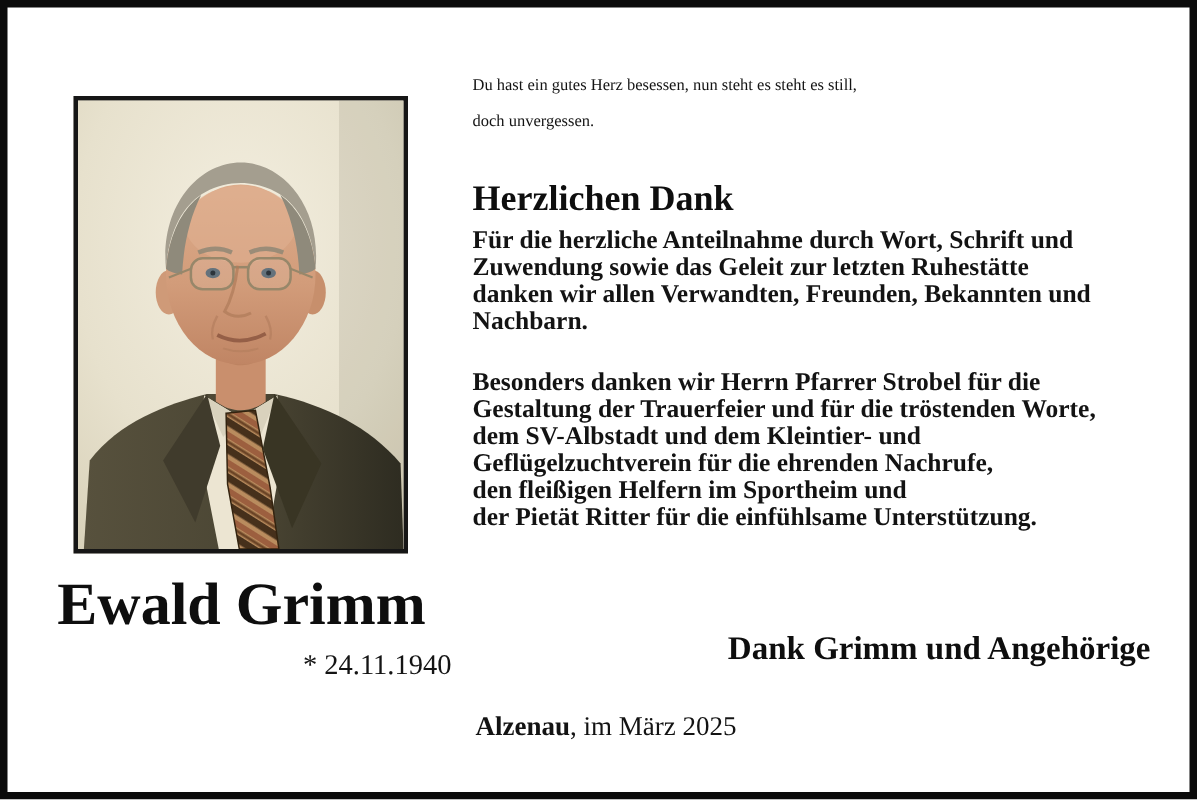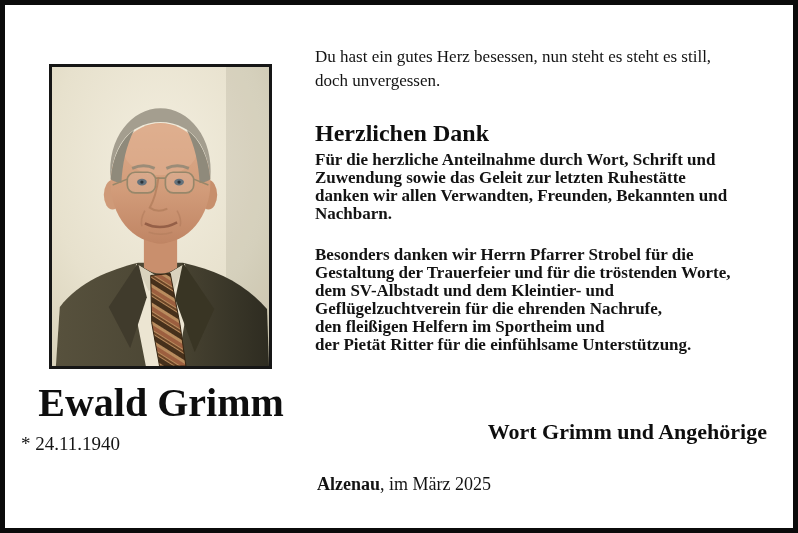--- a/index.html
+++ b/index.html
@@ -9,27 +9,27 @@
         border:5px solid #0b0b0b;box-sizing:border-box;}
 
   
   .photo-frame{position:absolute;left:44px;top:59px;width:223px;height:305px;
                border:3px solid #161616;box-sizing:border-box;background:#e9e3d2;}
   .photo-frame svg{display:block;width:100%;height:100%;}
 
   
   .name-block{position:absolute;left:16px;top:376px;width:280px;text-align:center;}
   .deceased-name{font-weight:bold;font-size:40px;line-height:44px;letter-spacing:0px;color:#0e0e0e;}
-  .dates{margin-top:8px;display:flex;justify-content:flex-start;gap:28px;
+  .dates{margin-top:8px;display:flex;justify-content:flex-end;gap:28px;
          font-size:19px;line-height:22px;color:#141414;}
 
   
   .right-col{position:absolute;left:310px;top:40px;width:468px;}
   .multiline{white-space:pre-line;}
-  .verse{font-size:17px;line-height:24px;}
+  .verse{font-size:11px;line-height:24px;}
   .thanks-heading{margin-top:26px;font-size:24px;line-height:29px;font-weight:bold;color:#0e0e0e;}
   .para{font-size:17px;line-height:18px;margin-top:3px;font-weight:bold;}
   .para2{margin-top:23px;}
 
   .signature{position:absolute;left:310px;top:414px;width:452px;text-align:right;
              font-weight:bold;font-size:22px;line-height:26px;color:#0e0e0e;}
   .dateline{position:absolute;left:312px;top:468px;font-size:18px;line-height:22px;}
   .dateline .place{font-weight:bold;}
 </style>
 </head>
@@ -133,19 +133,19 @@
 danken wir allen Verwandten, Freunden, Bekannten und
 Nachbarn.</div>
     <div class="para para2 multiline">Besonders danken wir Herrn Pfarrer Strobel für die
 Gestaltung der Trauerfeier und für die tröstenden Worte,
 dem SV-Albstadt und dem Kleintier- und
 Geflügelzuchtverein für die ehrenden Nachrufe,
 den fleißigen Helfern im Sportheim und
 der Pietät Ritter für die einfühlsame Unterstützung.</div>
   </div>
 
-  <div class="signature">Wort Grimm und Angehörige</div>
+  <div class="signature">Dank Grimm und Angehörige</div>
 
   <div class="dateline">
     <span class="place">Alzenau</span><span>, im März 2025</span>
   </div>
 
 </div>
 
 </body></html>

